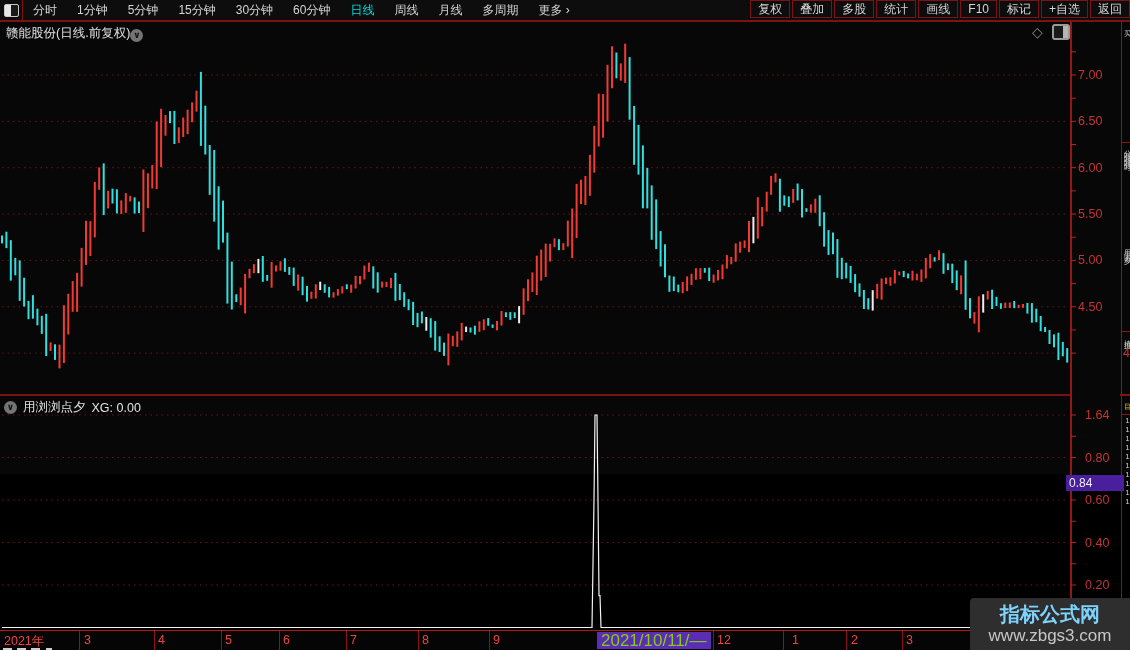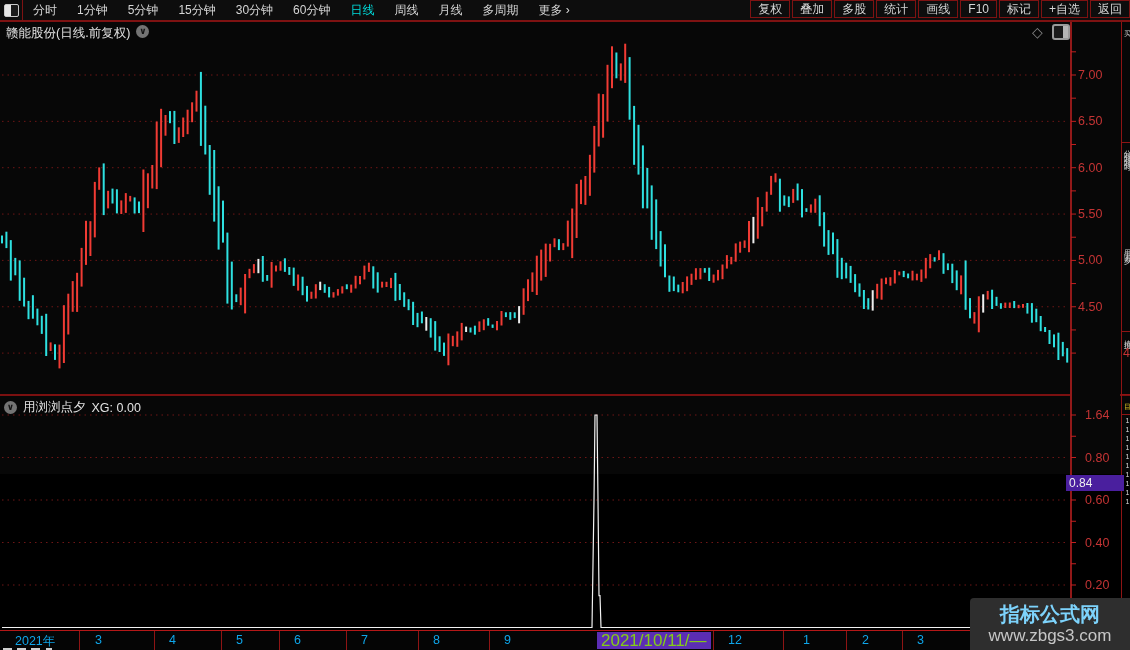--- a/index.html
+++ b/index.html
@@ -14,40 +14,40 @@
   .tb-iconbox{width:22px;height:20px;display:flex;align-items:center;justify-content:center;
               border-right:1px solid #7e1212;}
   .layout-glyph{width:13px;height:11px;border:1px solid #c9c9c9;border-radius:2px;position:relative;background:#1a1a1a;}
   .layout-glyph::after{content:"";position:absolute;left:0;top:0;width:6px;height:11px;background:#e6e6e6;}
   .tb-item{padding:0 10px;line-height:20px;cursor:default;white-space:nowrap;}
   .tb-item.active{color:#00dcdc;}
   .tb-right{margin-left:auto;display:flex;align-items:flex-start;height:20px;}
   .tb-btn{border:1px solid #7e1212;margin-left:2px;padding:0 7px;line-height:16px;white-space:nowrap;}
 
   
-  .chart-header{position:absolute;left:6px;top:25px;display:flex;align-items:flex-start;gap:6px;
+  .chart-header{position:absolute;left:6px;top:25px;display:flex;align-items:flex-end;gap:0;
                 font-size:12.5px;color:#e2e2e2;z-index:5;}
   .chev-circle{width:13px;height:13px;border-radius:50%;background:#747474;color:#141414;
                font-size:9px;line-height:13px;text-align:center;font-weight:bold;}
   .hdr-icons{position:absolute;top:24px;left:1032px;display:flex;align-items:center;gap:9px;z-index:5;}
   .diamond-glyph{color:#8a8a8a;font-size:14px;line-height:14px;}
   .pane-glyph{width:14px;height:12px;border:2px solid #9a9a9a;border-radius:3px;position:relative;background:#1a1a1a;}
   .pane-glyph::after{content:"";position:absolute;right:0;top:0;width:5px;height:12px;background:#b5b5b5;}
 
   .ind-header{position:absolute;left:4px;top:399px;display:flex;align-items:center;gap:6px;
               font-size:12.5px;color:#e2e2e2;z-index:5;}
 
   .axis-label{position:absolute;color:#c43434;font-size:12.5px;z-index:4;width:46px;text-align:left;}
   .tag-068{position:absolute;left:1066px;width:55px;height:16px;background:#4a1f9e;color:#efefef;
            font-size:12px;line-height:16px;padding-left:3px;z-index:6;}
 
   
   .time-axis{position:absolute;left:0;top:630px;width:1130px;height:20px;background:#050505;
              border-top:1px solid #b51818;z-index:4;}
-  .ta-label{position:absolute;top:2px;color:#0ea5e9;font-size:12.5px;white-space:nowrap;margin-left:11px;}
+  .ta-label{position:absolute;top:2px;color:#ef4444;font-size:12.5px;white-space:nowrap;}
   .ta-sep{position:absolute;top:0;width:1px;height:20px;background:#8e1414;}
   .ta-highlight{position:absolute;top:1px;height:17px;background:#5b2db4;color:#84cc16;
                 font-size:17px;line-height:17px;padding:0 4px;white-space:nowrap;z-index:5;}
   .clip-frag{position:absolute;background:#cfcfcf;height:3px;bottom:0;z-index:6;}
 
   
   .vstrip{position:absolute;left:1121px;top:22px;width:9px;height:628px;border-left:1px solid #8e1414;z-index:3;}
   .vseg{position:absolute;left:1px;writing-mode:vertical-rl;text-orientation:upright;
         font-size:7px;line-height:8px;color:#c9c9c9;letter-spacing:2px;white-space:nowrap;}
   .vsep{position:absolute;left:0;width:9px;height:1px;background:#8e1414;}

